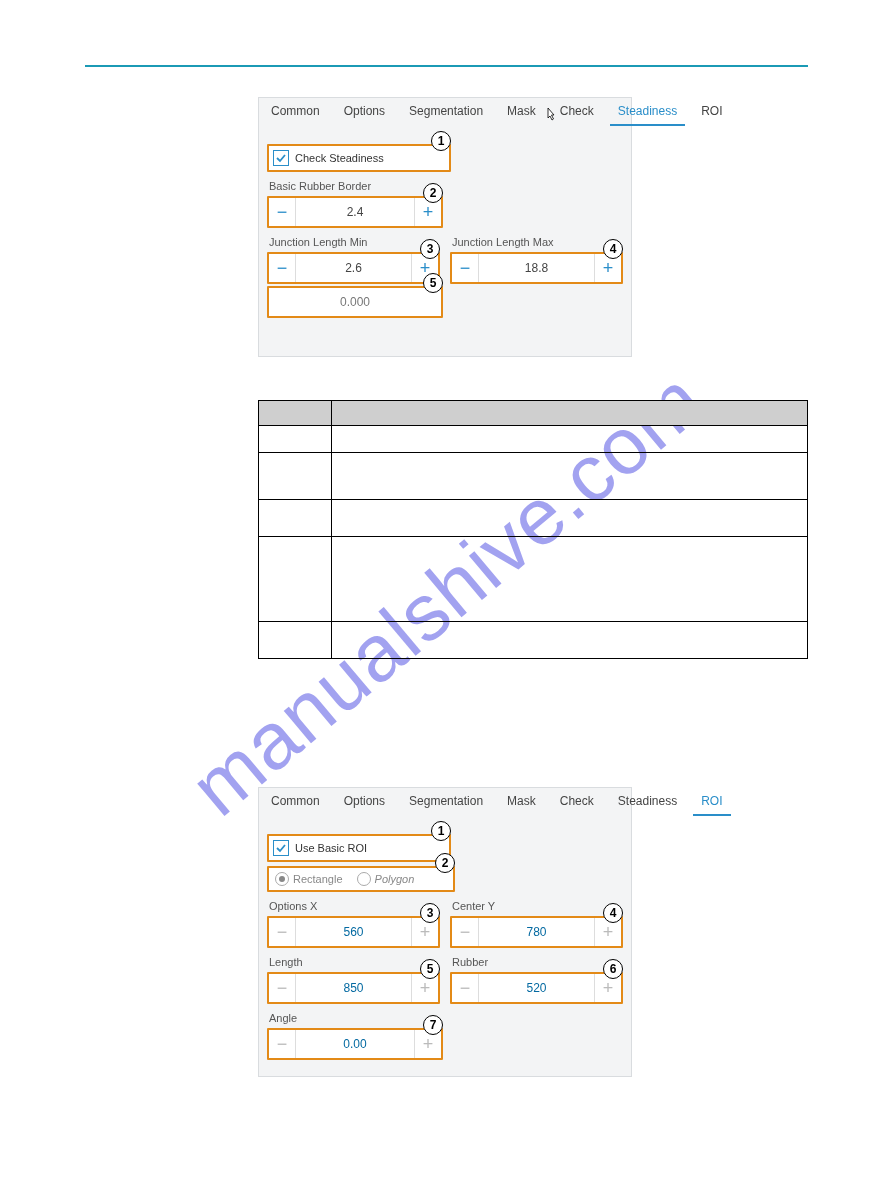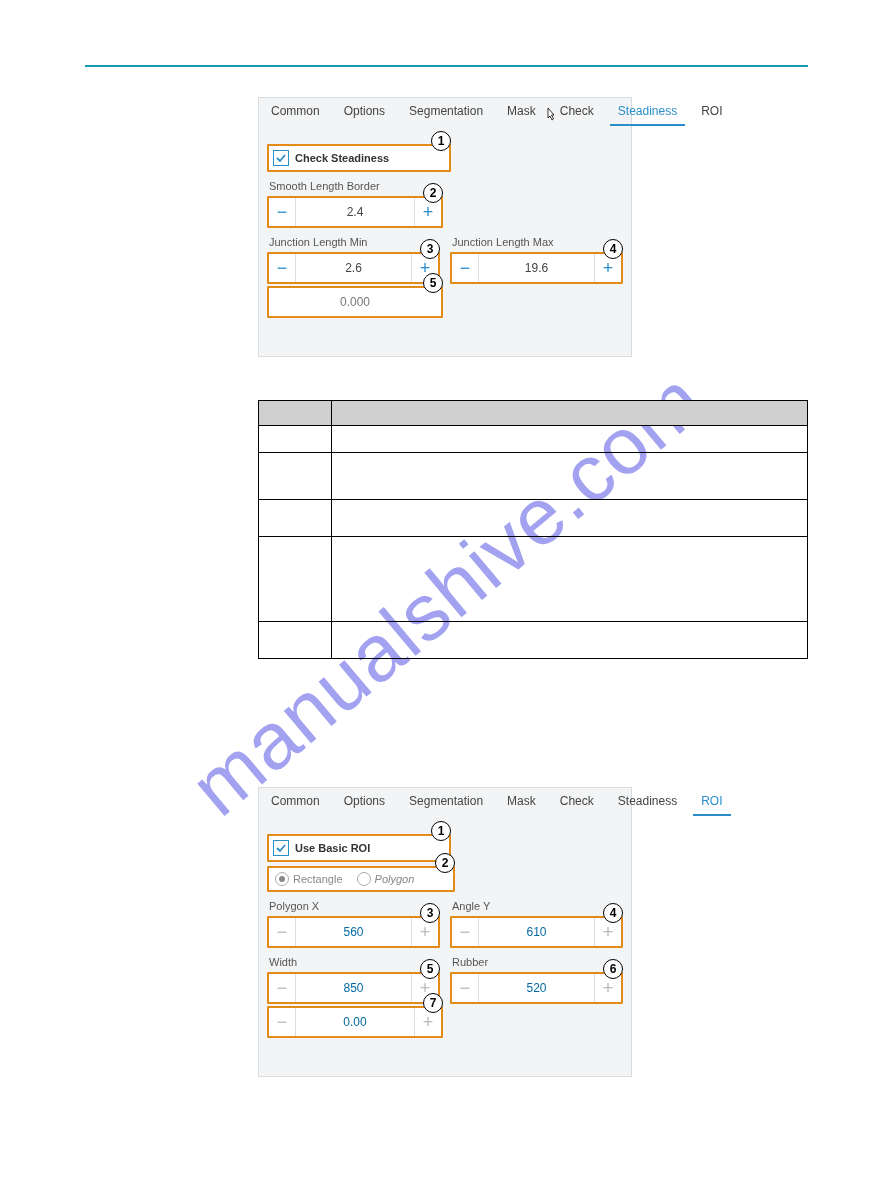--- a/index.html
+++ b/index.html
@@ -137,21 +137,21 @@
   .step-val.disabled { color: #0369a1; }
 
   .checkbox {
     width: 14px; height: 14px;
     border: 1px solid #2a8ec9;
     display: flex;
     align-items: center;
     justify-content: center;
   }
   .checkbox svg { width: 10px; height: 10px; }
-  .check-label { font-size: 11px; color: #333; font-weight: bold; }
+  .check-label { font-size: 11px; color: #333; }
 
   .radio {
     width: 12px; height: 12px; border-radius: 50%;
     border: 1px solid #aaa;
     display: inline-flex;
     align-items: center; justify-content: center;
     margin-right: 4px;
   }
   .radio.selected::after {
     content:""; width:6px; height:6px; border-radius:50%; background:#888;
@@ -232,21 +232,21 @@
             </svg>
         </span>
         <span class="check-label">Check Steadiness</span>
         <span class="callout">1</span>
       </div>
     </div>
   </div>
 
   <div class="field-row">
       <div class="field-col">
-    <div class="field-label">Smooth Length Border</div>
+    <div class="field-label">Basic Rubber Border</div>
     <div class="hl stepper" style="width:172px;">
       <div class="step-btn minus">−</div>
       <div class="step-val">2.4</div>
       <div class="step-btn plus">+</div>
       <span class="callout">2</span>
     </div>
   </div>
     </div>
 
   <div class="field-row">
@@ -256,21 +256,21 @@
         <div class="step-btn minus">−</div>
         <div class="step-val">2.6</div>
         <div class="step-btn plus">+</div>
         <span class="callout">3</span>
       </div>
     </div>
     <div class="field-col">
       <div class="field-label">Junction Length Max</div>
       <div class="hl stepper">
         <div class="step-btn minus">−</div>
-        <div class="step-val">19.6</div>
+        <div class="step-val">18.8</div>
         <div class="step-btn plus">+</div>
         <span class="callout">4</span>
       </div>
     </div>
   </div>
 
   <div class="field-row">
       <div class="field-col">
     <div class="hl readonly" style="width:172px;">
       <span>0.000</span>
@@ -345,62 +345,63 @@
         <span class="radio"></span>
         <span>Polygon</span>
       </span>
       <span class="callout">2</span>
     </div>
   </div>
     </div>
 
   <div class="field-row">
     <div class="field-col">
-      <div class="field-label">Polygon X</div>
+      <div class="field-label">Options X</div>
       <div class="hl stepper">
         <div class="step-btn minus disabled">−</div>
         <div class="step-val disabled">560</div>
         <div class="step-btn plus disabled">+</div>
         <span class="callout">3</span>
       </div>
     </div>
     <div class="field-col">
-      <div class="field-label">Angle Y</div>
+      <div class="field-label">Center Y</div>
       <div class="hl stepper">
         <div class="step-btn minus disabled">−</div>
-        <div class="step-val disabled">610</div>
+        <div class="step-val disabled">780</div>
         <div class="step-btn plus disabled">+</div>
         <span class="callout">4</span>
       </div>
     </div>
   </div>
 
   <div class="field-row">
     <div class="field-col">
-      <div class="field-label">Width</div>
+      <div class="field-label">Length</div>
       <div class="hl stepper">
         <div class="step-btn minus disabled">−</div>
         <div class="step-val disabled">850</div>
         <div class="step-btn plus disabled">+</div>
         <span class="callout">5</span>
       </div>
     </div>
     <div class="field-col">
       <div class="field-label">Rubber</div>
       <div class="hl stepper">
         <div class="step-btn minus disabled">−</div>
         <div class="step-val disabled">520</div>
         <div class="step-btn plus disabled">+</div>
         <span class="callout">6</span>
       </div>
     </div>
   </div>
 
   <div class="field-row">
       <div class="field-col">
+    <div class="field-label">Angle</div>
     <div class="hl stepper" style="width:172px;">
       <div class="step-btn minus disabled">−</div>
       <div class="step-val disabled">0.00</div>
       <div class="step-btn plus disabled">+</div>
       <span class="callout">7</span>
     </div>
   </div>
     </div>
 </div>
 

